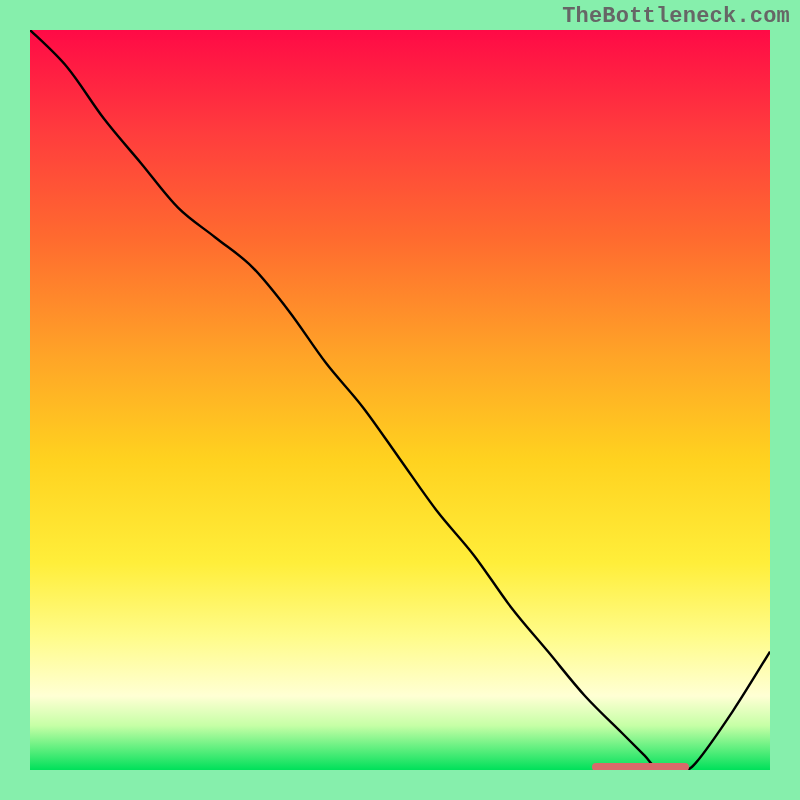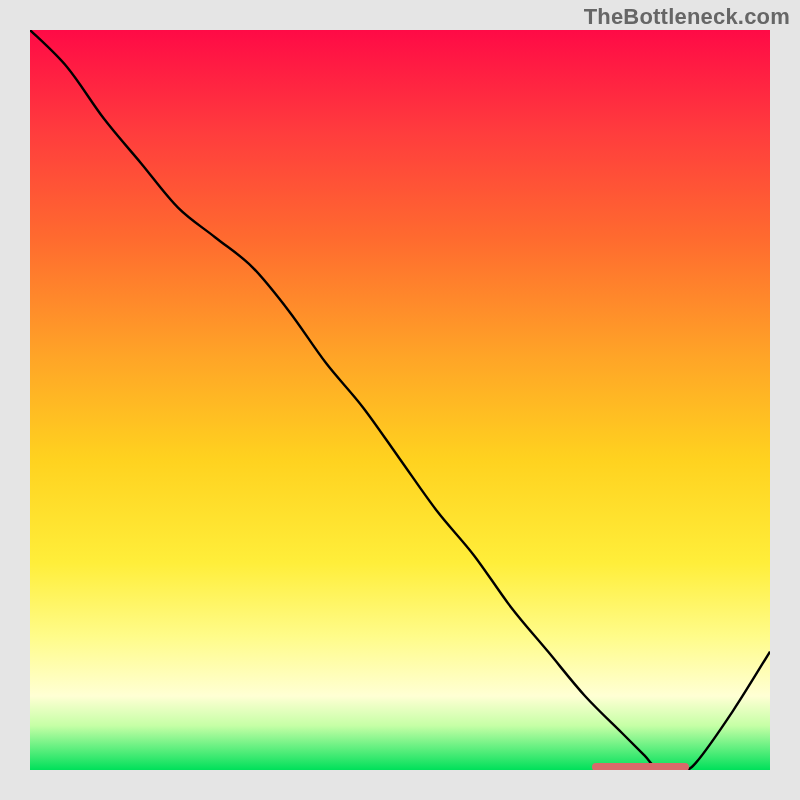--- a/index.html
+++ b/index.html
@@ -8,21 +8,22 @@
     width: 800px;
     height: 800px;
     background: #000;
     font-family: Arial, Helvetica, sans-serif;
     overflow: hidden;
   }
   .frame {
     position: relative;
     width: 800px;
     height: 800px;
-    background: #e5e5e5;
+    background: #86efac;
+    font-family: Liberation Mono, monospace;
   }
   .watermark {
     position: absolute;
     top: 4px;
     right: 10px;
     color: #666666;
     font-size: 22px;
     font-weight: bold;
     letter-spacing: 0.2px;
     z-index: 20;

